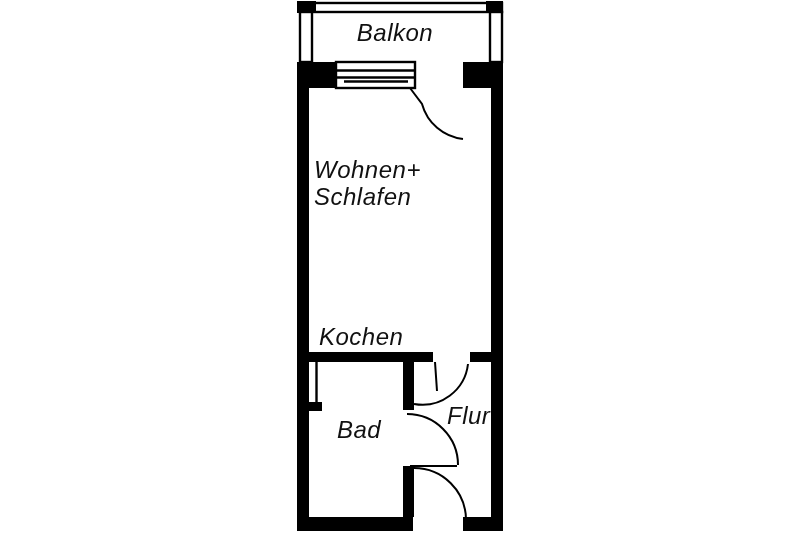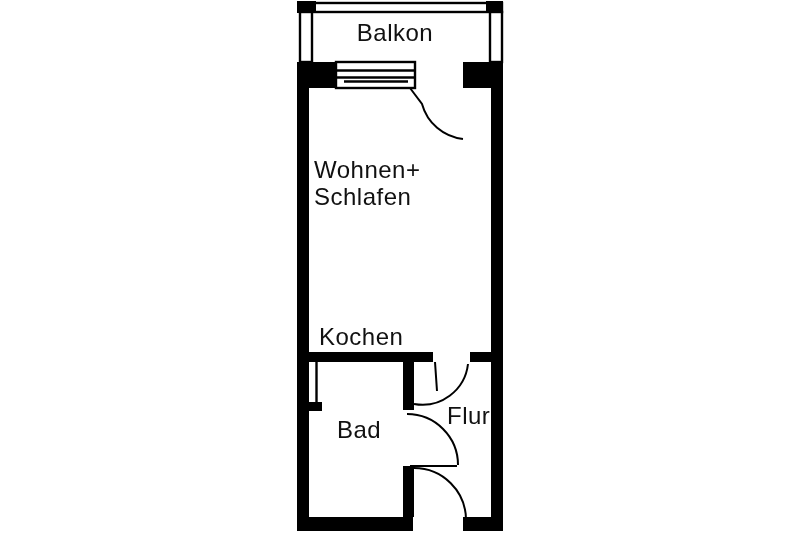--- a/index.html
+++ b/index.html
@@ -6,20 +6,21 @@
     margin: 0;
     padding: 0;
     background: #ffffff;
   }
   .stage {
     position: relative;
     width: 800px;
     height: 534px;
     background: #ffffff;
     overflow: hidden;
+    font-style: italic;
   }
   svg { display: block; }
   .wall { fill: #000000; stroke: none; }
   .thin { fill: #ffffff; stroke: #000000; stroke-width: 2.4; }
   .thinline { stroke: #000000; stroke-width: 2.4; fill: none; }
   .door { stroke: #000000; stroke-width: 2; fill: none; }
   .room-label {
     font-family: "Liberation Sans", "DejaVu Sans", sans-serif;
     font-size: 24px;
     fill: #111111;

